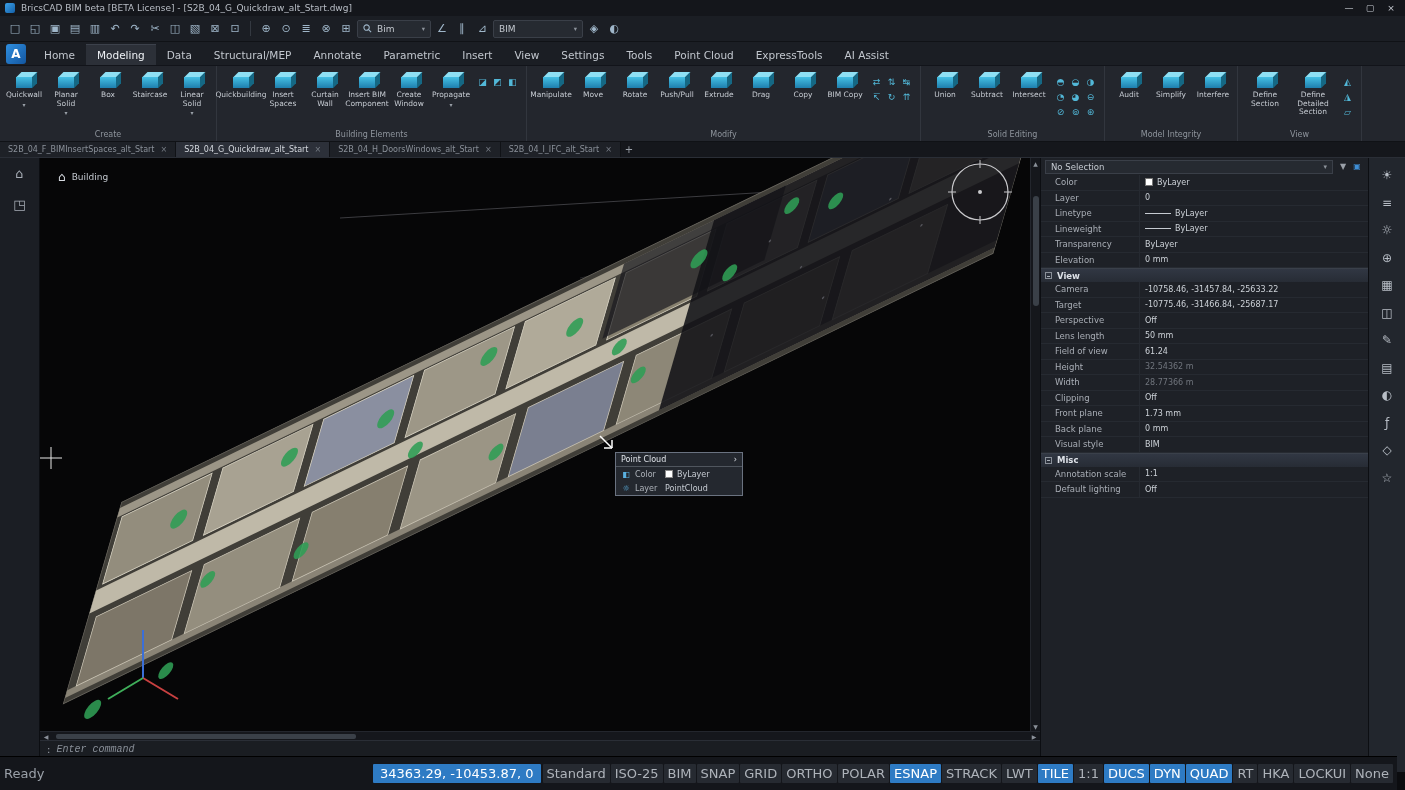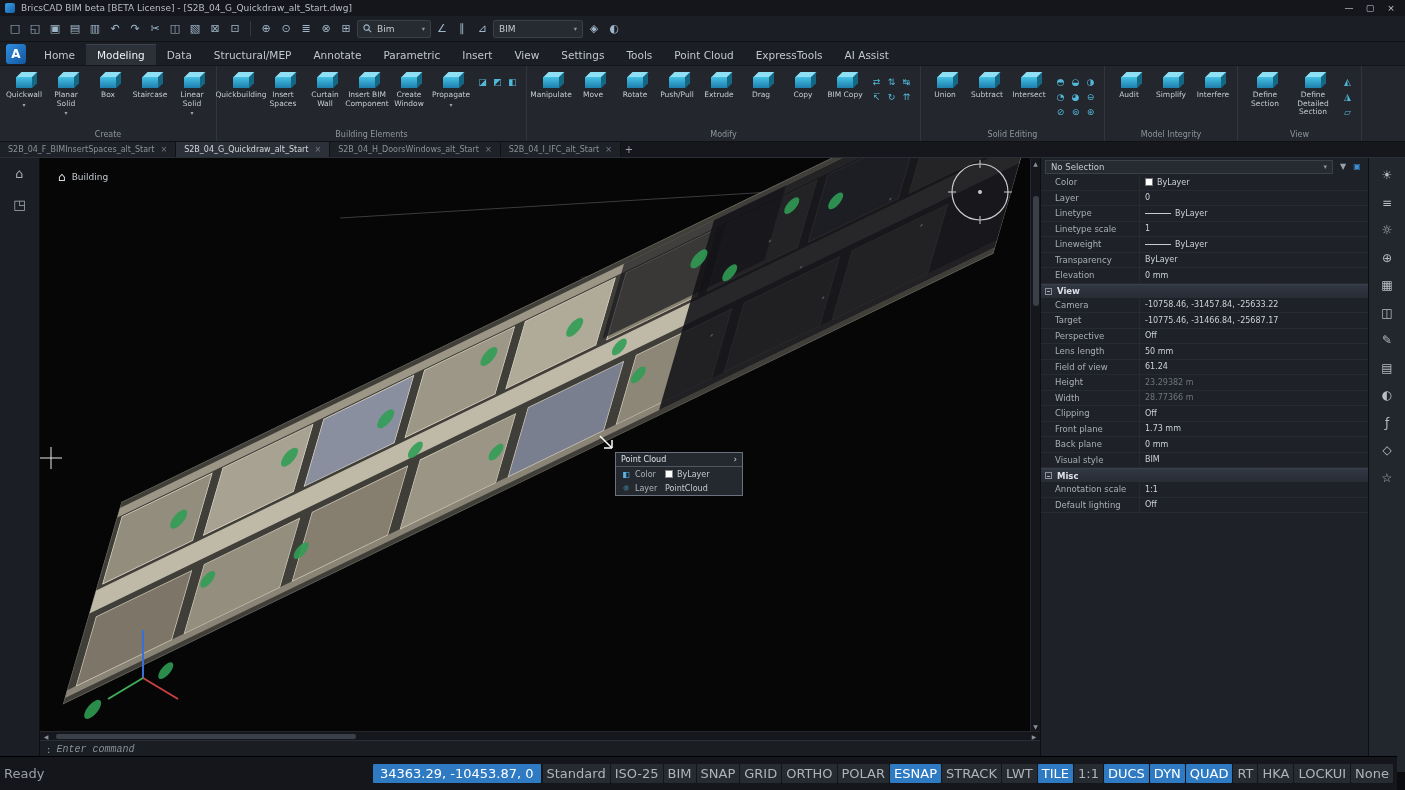--- a/index.html
+++ b/index.html
@@ -635,27 +635,20 @@
 
         <div class="prow has-line">
           <span class="plabel">Linetype</span>
           <span class="pvalwrap">
 
             <span class="lineprev"></span>
             <span class="pval">ByLayer</span>
           </span>
         </div>
 
-        <div class="prow">
-          <span class="plabel">Linetype scale</span>
-          <span class="pvalwrap">
-
-            <span class="pval">1</span>
-          </span>
-        </div>
 
         <div class="prow has-line">
           <span class="plabel">Lineweight</span>
           <span class="pvalwrap">
 
             <span class="lineprev"></span>
             <span class="pval">ByLayer</span>
           </span>
         </div>
 
@@ -719,21 +712,21 @@
           <span class="pvalwrap">
 
             <span class="pval">61.24</span>
           </span>
         </div>
 
         <div class="prow dim">
           <span class="plabel">Height</span>
           <span class="pvalwrap">
 
-            <span class="pval">23.29382 m</span>
+            <span class="pval">32.54362 m</span>
           </span>
         </div>
 
         <div class="prow dim">
           <span class="plabel">Width</span>
           <span class="pvalwrap">
 
             <span class="pval">28.77366 m</span>
           </span>
         </div>

